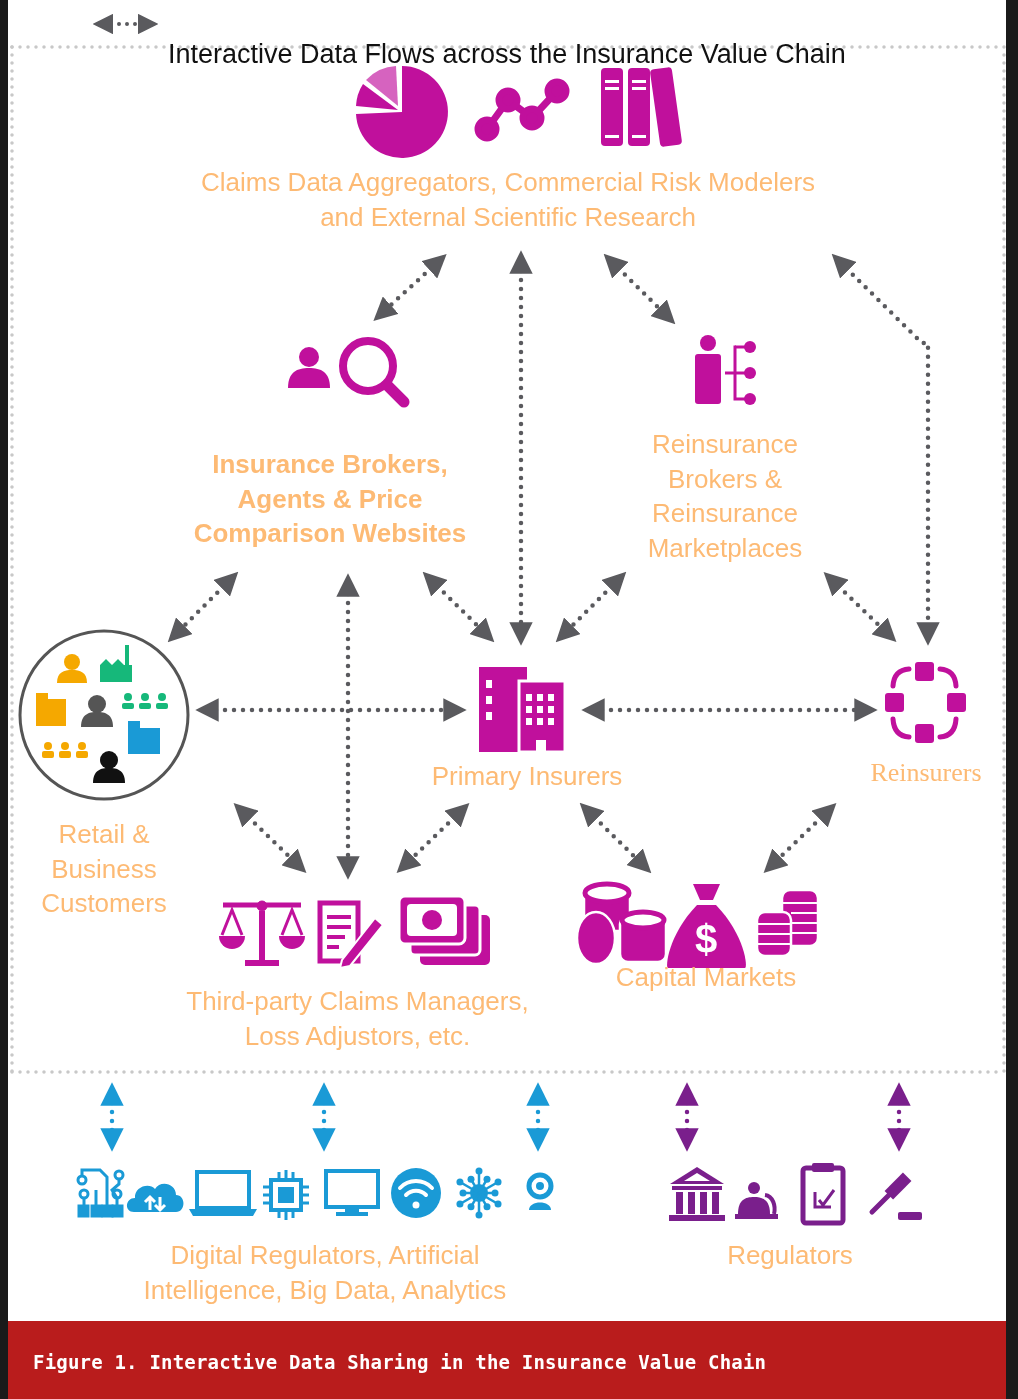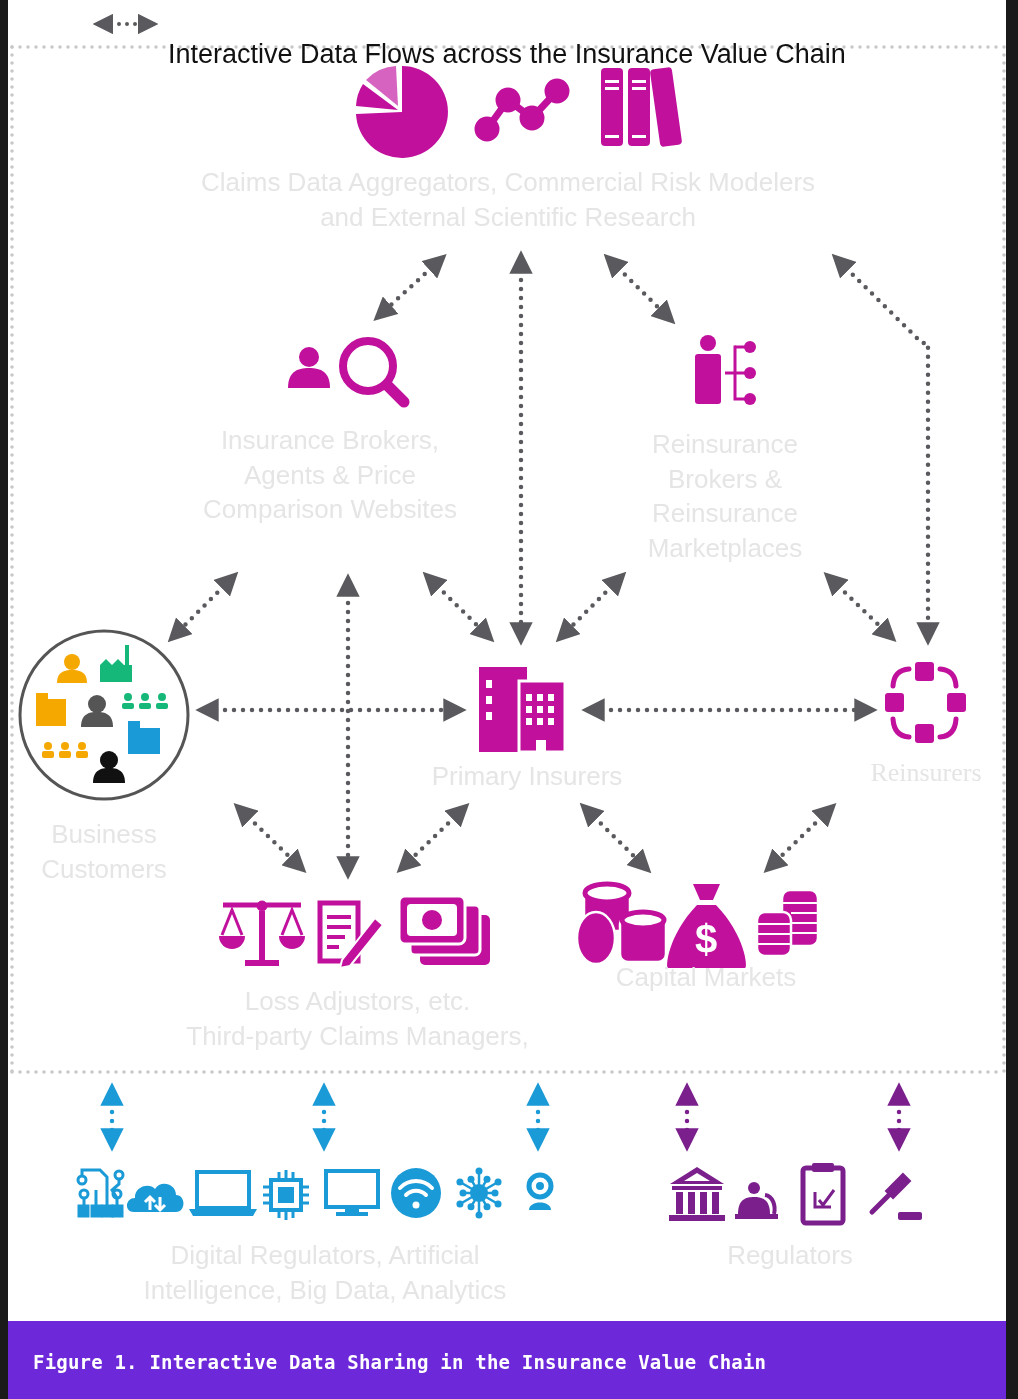--- a/index.html
+++ b/index.html
@@ -1,22 +1,22 @@
 <!DOCTYPE html>
 <html><head>
 <meta charset="utf-8">
 <style>
   html, body { margin:0; padding:0; }
   body { width:1018px; height:1399px; background:#1a1a1a; position:relative; overflow:hidden;
          font-family:"Liberation Sans", sans-serif; }
   #frame { position:absolute; left:8px; top:0; width:998px; height:1321px; background:#ffffff; }
-  #caption-bar { position:absolute; left:8px; top:1321px; width:998px; height:78px; background:#6d28d9; }
+  #caption-bar { position:absolute; left:8px; top:1321px; width:998px; height:78px; background:#b91c1c; }
   #caption { position:absolute; left:25px; top:30px; color:#fff; font-family:"DejaVu Sans Mono", monospace;
              font-size:19px; font-weight:bold; letter-spacing:0.2px; }
-  .txt { position:absolute; color:#e5e5e5; font-size:26px; line-height:34.5px; text-align:center; white-space:nowrap; }
+  .txt { position:absolute; color:#fdba74; font-size:26px; line-height:34.5px; text-align:center; white-space:nowrap; }
   #title { position:absolute; left:168px; top:6px; font-size:27px; color:#111; white-space:nowrap;margin-top:33px; }
   svg#diagram { position:absolute; left:0; top:0; }
 </style>
 </head>
 <body>
 
 <div id="frame"></div>
 
 <svg id="diagram" width="1018" height="1399" viewBox="0 0 1018 1399">
   <defs>
@@ -357,49 +357,50 @@
   </g>
 </svg>
 
 <div id="title">Interactive Data Flows across the Insurance Value Chain</div>
 
 <div class="txt" style="left:152px; top:165px; width:712px;">
   <div>Claims Data Aggregators, Commercial Risk Modelers</div>
   <div>and External Scientific Research</div>
 </div>
 
-<div class="txt" style="left:160px; top:423px; width:340px;">
+<div class="txt" style="left:160px; top:447px; width:340px;font-weight:bold;">
   <div>Insurance Brokers,</div>
   <div>Agents &amp; Price</div>
   <div>Comparison Websites</div>
 </div>
 
 <div class="txt" style="left:600px; top:427px; width:250px;">
   <div>Reinsurance</div>
   <div>Brokers &amp;</div>
   <div>Reinsurance</div>
   <div>Marketplaces</div>
 </div>
 
 <div class="txt" style="left:14px; top:817px; width:180px;">
+  <div>Retail &amp;</div>
   <div>Business</div>
   <div>Customers</div>
 </div>
 
 <div class="txt" style="left:402px; top:759px; width:250px;">
   <div>Primary Insurers</div>
 </div>
 
 <div class="txt" style="left:846px; top:756px; width:160px;font-family:Liberation Serif, serif;">
   <div>Reinsurers</div>
 </div>
 
 <div class="txt" style="left:150px; top:984px; width:415px;">
+  <div>Third-party Claims Managers,</div>
   <div>Loss Adjustors, etc.</div>
-  <div>Third-party Claims Managers,</div>
 </div>
 
 <div class="txt" style="left:590px; top:960px; width:232px;">
   <div>Capital Markets</div>
 </div>
 
 <div class="txt" style="left:100px; top:1238px; width:450px;">
   <div>Digital Regulators, Artificial</div>
   <div>Intelligence, Big Data, Analytics</div>
 </div>

